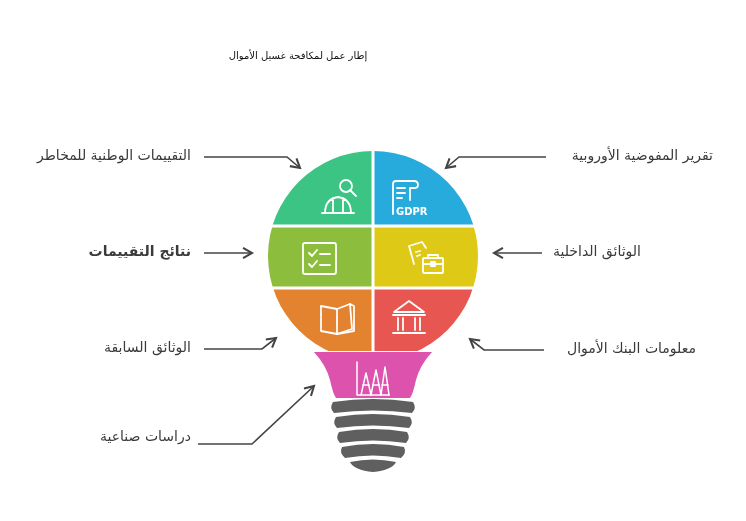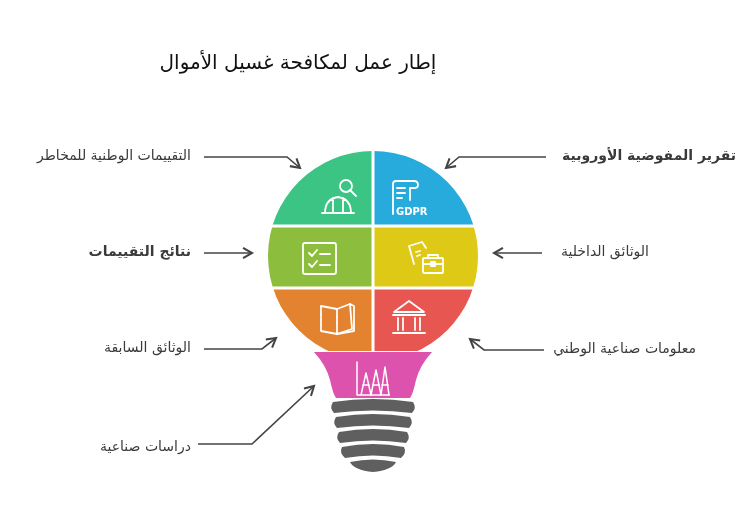--- a/index.html
+++ b/index.html
@@ -1,19 +1,19 @@
 <!DOCTYPE html>
 <html><head>
   <meta charset="utf-8">
   <style>
     html, body { margin: 0; padding: 0; background: #ffffff; }
     body { width: 746px; height: 521px; position: relative; overflow: hidden;
            font-family: "DejaVu Sans", "Liberation Sans", sans-serif; }
     .title { position: absolute; left: 0; width: 596px; top: 50px; text-align: center;
-             font-size: 20px; color: #111; direction: rtl; font-family: "DejaVu Sans", sans-serif; }
+             font-size: 10px; color: #111; direction: rtl; font-family: "DejaVu Sans", sans-serif; }
     .label { position: absolute; font-size: 14px; color: #3a3a3a; direction: rtl; white-space: nowrap;
              font-family: "DejaVu Sans", sans-serif; }
     .label.left { text-align: right; }
     .label.right { text-align: left; }
     svg.stage { position: absolute; left: 0; top: 0; }
   </style>
 </head>
 <body>
 
 <div class="title">إطار عمل لمكافحة غسيل الأموال</div>
@@ -116,17 +116,17 @@
     <path d="M542,253 L494,253"></path>
     <path d="M204,349 L262,349 L276,338"></path>
     <path d="M544,350 L484,350 L470,339"></path>
     <path d="M198,444 L252,444 L314,386"></path>
   </g>
 </svg>
 
 <div class="label left" style="right:555px; top:147px;">التقييمات الوطنية للمخاطر</div>
 <div class="label left" style="right:555px; top:243px;font-weight:bold;">نتائج التقييمات</div>
 <div class="label left" style="right:555px; top:339px;">الوثائق السابقة</div>
-<div class="label left" style="right:555px; top:438px;">دراسات صناعية</div>
+<div class="label left" style="right:555px; top:428px;">دراسات صناعية</div>
 
-<div class="label right" style="right:10px; top:147px;font-weight:bold;">تقرير المفوضية الأوروبية</div>
-<div class="label right" style="right:97px; top:243px;text-align:right;">الوثائق الداخلية</div>
-<div class="label right" style="right:50px; top:340px;">معلومات صناعية الوطني</div>
+<div class="label right" style="right:33px; top:147px;">تقرير المفوضية الأوروبية</div>
+<div class="label right" style="right:105px; top:243px;text-align:right;">الوثائق الداخلية</div>
+<div class="label right" style="right:50px; top:340px;">معلومات البنك الأموال</div>
 
 </body></html>

